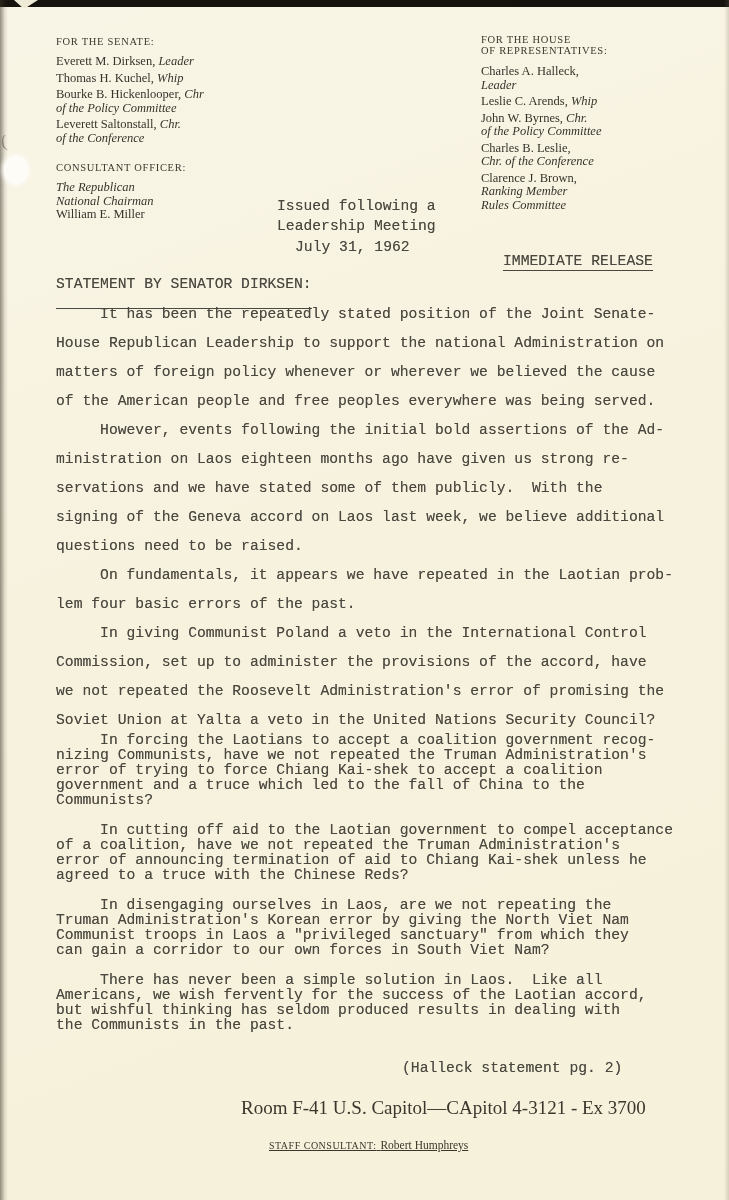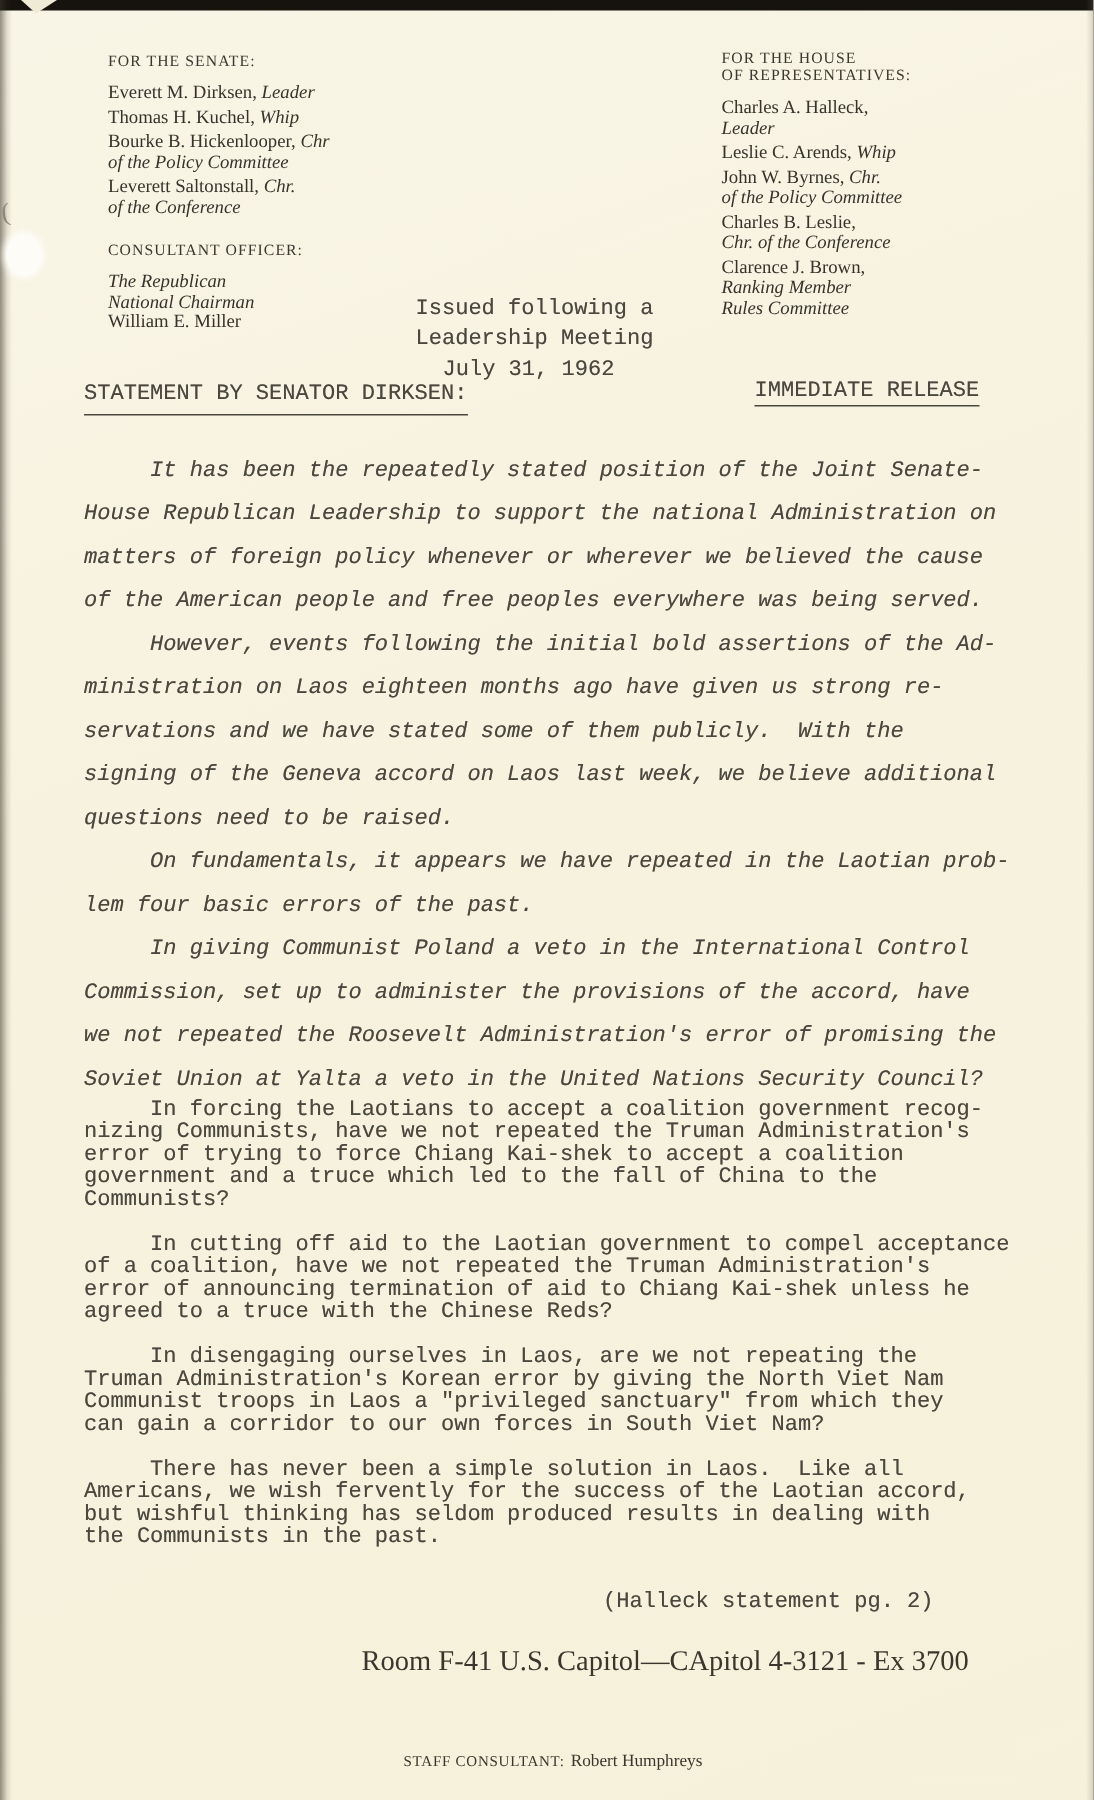--- a/index.html
+++ b/index.html
@@ -15,21 +15,21 @@
   .left-scan-shadow { position:absolute; top:0; left:0; bottom:0; width:8px;
     background:linear-gradient(to right, rgba(62,56,44,0.55), rgba(62,56,44,0.12) 60%, rgba(62,56,44,0)); }
   .right-scan-shadow { position:absolute; top:0; right:0; bottom:0; width:5px;
     background:linear-gradient(to left, rgba(120,110,90,0.25), rgba(120,110,90,0)); }
   .punch-hole { position:absolute; left:4px; top:156px; width:24px; height:28px;
     background:#fdfcf7; border-radius:50%; box-shadow:0 0 4px 2px rgba(253,252,247,0.9); }
   .pencil-mark { position:absolute; left:1px; top:132px; color:#8d887b;
     font-size:17px; transform:rotate(-8deg); }
 
   
-  .lh-left { position:absolute; left:56px; top:36px; width:200px; color:#37332b;margin-left:16px; }
+  .lh-left { position:absolute; left:56px; top:36px; width:200px; color:#37332b; }
   .lh-right { position:absolute; right:38px; top:34px; width:210px; text-align:left; color:#37332b; }
   .lh-heading { font-size:10.5px; letter-spacing:0.7px; color:#3c382f; }
   .lh-left .lh-heading { margin-bottom:8px; }
   .lh-right .lh-head2 { margin-bottom:9px; }
   .lh-line { font-size:12.5px; line-height:13.5px; white-space:nowrap; }
   .lh-line .it { font-style:italic; }
   .m-entry { margin-top:3px; }
   .presiding { margin-top:17px; margin-bottom:5px; }
 
   .lh-center { position:absolute; left:212px; top:36px; width:306px; text-align:center; }
@@ -37,28 +37,28 @@
   .press-release { margin-top:13px; font-size:25px; font-style:italic; font-weight:bold;
     color:#d63b2e; letter-spacing:0.5px; word-spacing:9px; }
   .pr-underline { width:150px; height:2px; background:#3c382f; margin:6px auto 0 auto; }
 
   
   .tw { font-family:"Liberation Mono","DejaVu Sans Mono",monospace; font-size:14.7px;
     color:#4a473f; text-shadow:0 0 0.4px rgba(74,71,63,0.55); }
   .issued { position:absolute; left:277px; top:196px; line-height:20px; white-space:pre-line; }
   .date-line { position:absolute; left:295px; top:239px; }
   .immediate { position:absolute; left:503px; top:253px; border-bottom:1.5px solid #4a473f; padding-bottom:1px; }
-  .stmt-heading { position:absolute; left:56px; top:255px; border-bottom:1.5px solid #4a473f; padding-bottom:5px; }
-  .body-double { position:absolute; left:56px; top:300px; width:650px; line-height:29px; white-space:pre-wrap;font-style:italic; }
+  .stmt-heading { position:absolute; left:56px; top:276px; border-bottom:1.5px solid #4a473f; padding-bottom:16px; }
+  .body-double { position:absolute; left:56px; top:300px; width:650px; line-height:29px; white-space:pre-wrap; }
   .body-single { position:absolute; left:56px; top:733px; width:655px; line-height:15px; white-space:pre-wrap; }
   .attribution { position:absolute; left:402px; top:1060px; }
 
   
   .footer-line1 { position:absolute; left:241px; top:1097px; font-size:19px; color:#3a362d; white-space:nowrap; }
-  .footer-line2 { position:absolute; left:269px; top:1164px; color:#3a362d; white-space:nowrap; }
+  .footer-line2 { position:absolute; left:269px; top:1135px; color:#3a362d; white-space:nowrap;text-decoration:underline; }
   .footer-line2 .lbl { font-size:10px; letter-spacing:0.5px; }
   .footer-line2 .nm { font-size:11.5px; }
 </style>
 </head>
 <body>
 
 <div class="page">
 
   <div class="top-scan-edge"></div>
   <div class="top-corner-notch"></div>

